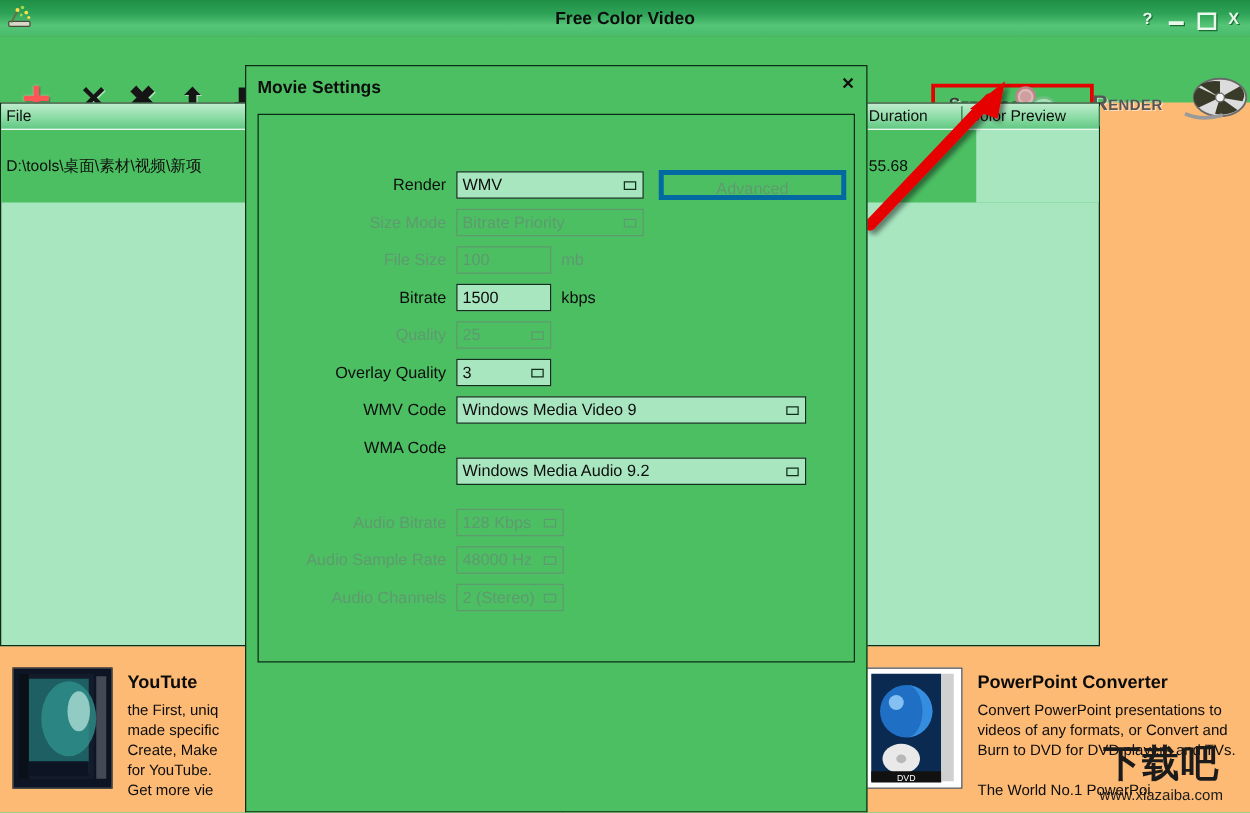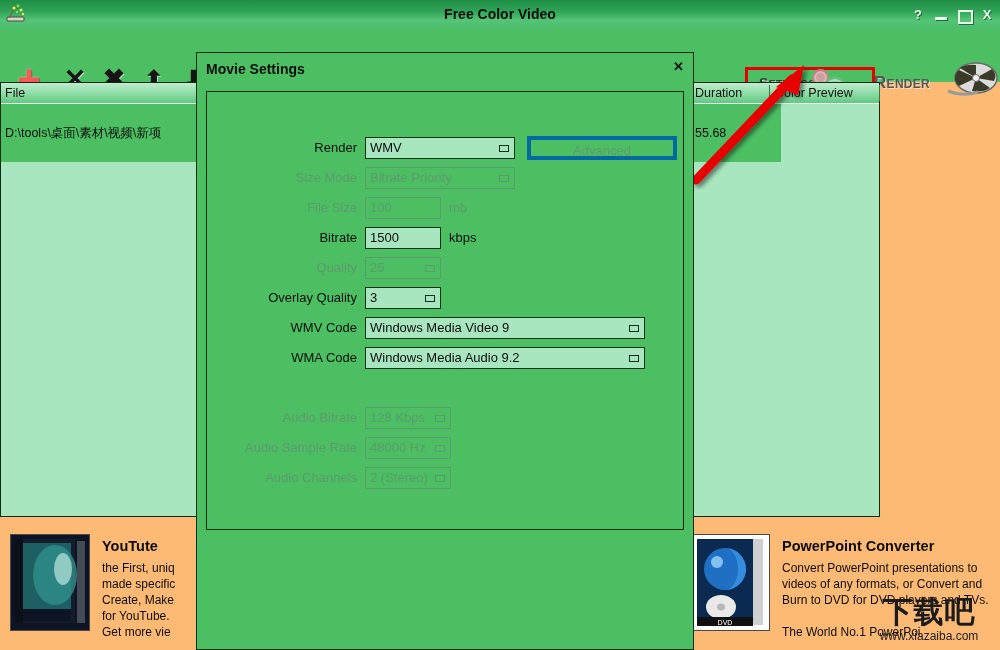--- a/index.html
+++ b/index.html
@@ -304,21 +304,21 @@
       <div class="frow" style="top: 234px;">
         <div class="flabel">Overlay Quality</div>
         <div class="fctrl" style="width: 76px;">3<span class="arrow"></span></div>
       </div>
       <div class="frow" style="top: 264px;">
         <div class="flabel">WMV Code</div>
         <div class="fctrl" style="width: 280px;">Windows Media Video 9<span class="arrow"></span></div>
       </div>
       <div class="frow" style="top: 294px;">
         <div class="flabel">WMA Code</div>
-        <div class="fctrl" style="width: 280px;">Windows Media Audio 9.2<span class="arrow"></span></div>
+        <div class="fctrl" style="width: 280px; margin-top: 19px;">Windows Media Audio 9.2<span class="arrow"></span></div>
       </div>
       <div class="frow" style="top: 354px;">
         <div class="flabel dis">Audio Bitrate</div>
         <div class="fctrl dis" style="width: 86px;">128 Kbps<span class="arrow dis"></span></div>
       </div>
       <div class="frow" style="top: 384px; padding-left: 32px;">
         <div class="flabel dis">Audio Sample Rate</div>
         <div class="fctrl dis" style="width: 86px;">48000 Hz<span class="arrow dis"></span></div>
       </div>
       <div class="frow" style="top: 414px;">

